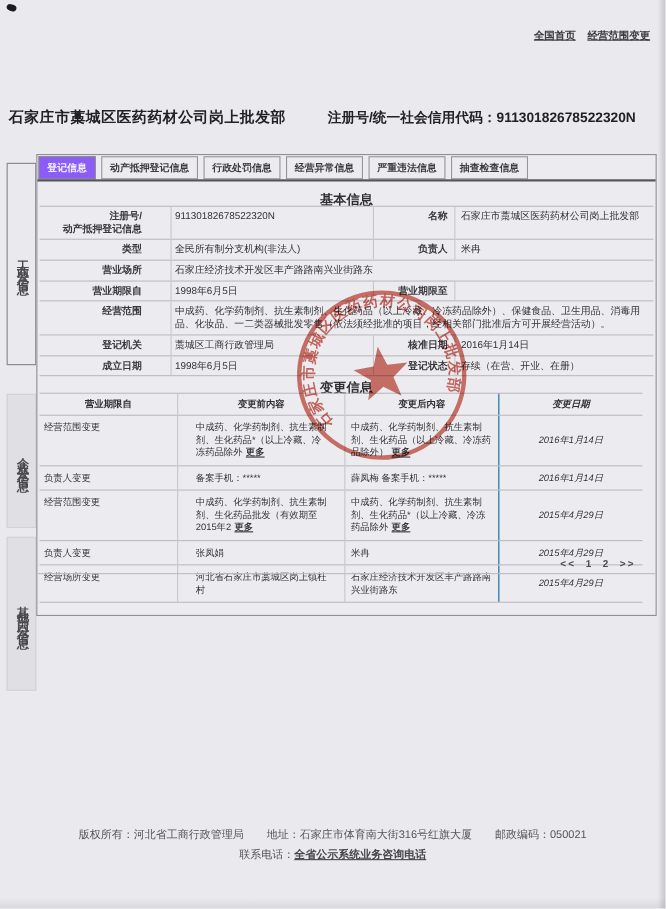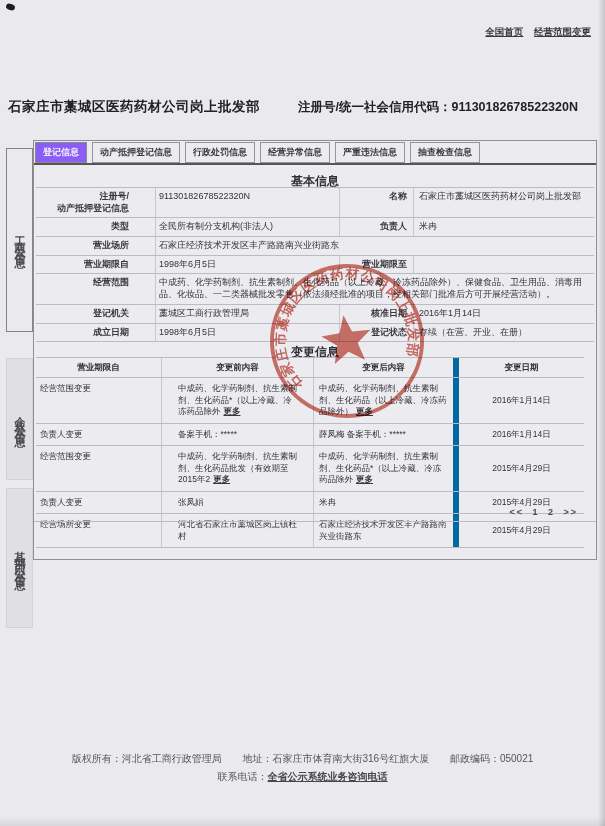--- a/index.html
+++ b/index.html
@@ -63,21 +63,21 @@
 
   
   .chg-table{position:absolute;left:2px;top:216px;width:548px;font-size:8.5px;line-height:1.35;}
   .c-row{display:flex;border-top:1px solid #bcbbc1;}
   .c-row:last-child{border-bottom:1px solid #bcbbc1;}
   .c-head{font-weight:bold;color:#2f2e33;}
   .c-head > div{text-align:center !important;padding:4px 2px;}
   .c1{width:125px;padding:5px 4px;box-sizing:border-box;flex:none;}
   .c2{width:152px;padding:5px 16px;border-left:1px solid #c8c7cc;box-sizing:border-box;flex:none;}
   .c3{width:140px;padding:5px 5px;border-left:1px solid #c8c7cc;box-sizing:border-box;flex:none;}
-  .c4{flex:1;padding:5px 2px;border-left:6px solid #0369a1;text-align:center;display:flex;align-items:center;justify-content:center;}
+  .c4{flex:1;padding:5px 2px;border-left:1px solid #0369a1;text-align:center;display:flex;align-items:center;justify-content:center;font-style:italic;}
   .more{text-decoration:underline;font-weight:bold;margin-left:3px;cursor:pointer;color:#38373d;}
 
   .pagination{position:absolute;right:18px;top:366px;font-size:9px;font-weight:bold;color:#4a494f;letter-spacing:2px;}
   .pagination span{cursor:pointer;margin-left:4px;}
   .inner-rule{position:absolute;left:0;top:380px;width:100%;height:1px;background:#bcbbc1;}
 
   
   .seal{position:absolute;left:262px;top:256px;width:170px;height:170px;z-index:5;
         transform:rotate(-8deg);opacity:.82;mix-blend-mode:multiply;pointer-events:none;}
 

